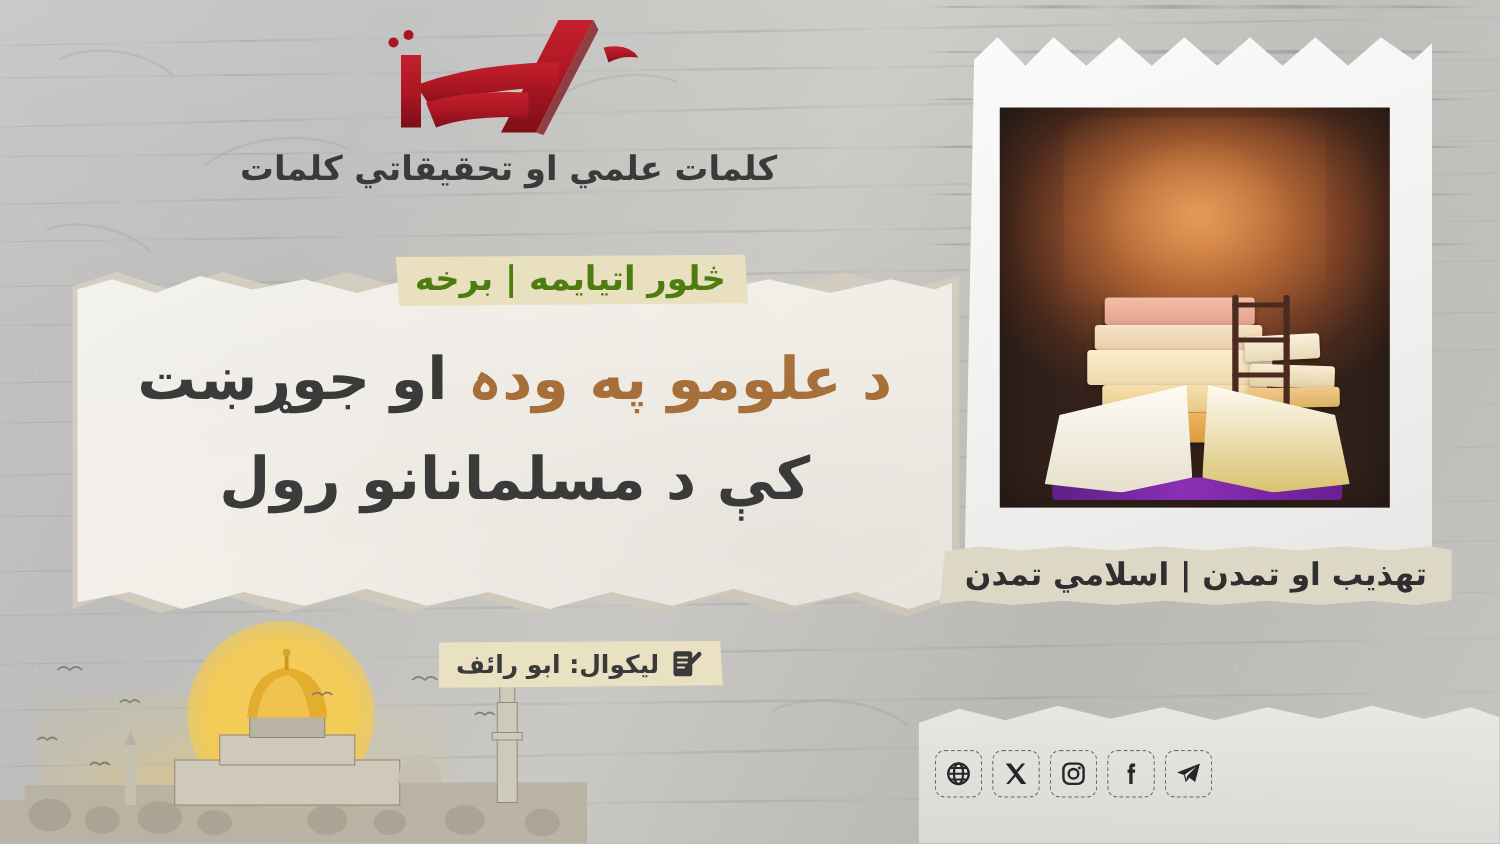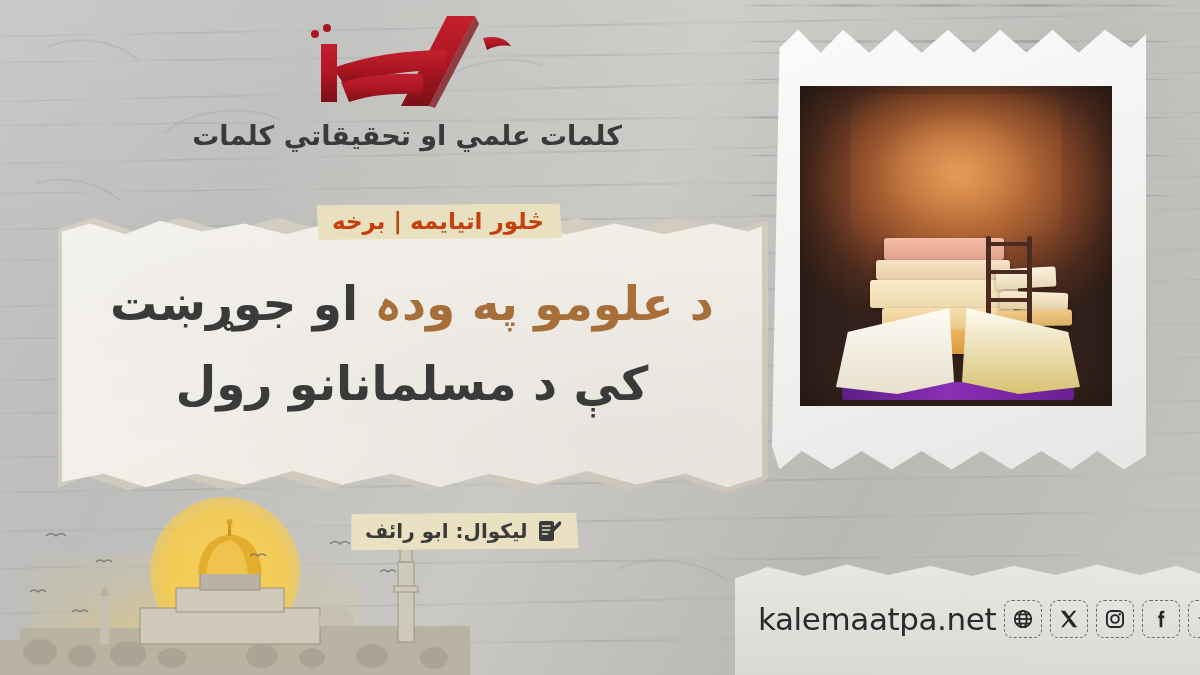--- a/index.html
+++ b/index.html
@@ -156,22 +156,22 @@
     line-height: 1.1;
   }
   .hl-orange { color: #a9703a; }
 
   
   .cat-ribbon {
     position: absolute;
     left: 314px; top: 203px;
     padding: 5px 18px 7px;
     background: #e8e0bf;
-    color: #c2410c;
-    font-size: 23px;
+    color: #4d7c0f;
+    font-size: 27px;
     font-weight: 700;
     direction: rtl;
     white-space: nowrap;
     z-index: 6;
     clip-path: polygon(1% 6%, 99% 2%, 100% 92%, 2% 97%);
   }
 
   
   .author-badge {
     position: absolute;
@@ -523,20 +523,21 @@
       </div>
 
       <div class="openbook">
         <div class="ob-cover"></div>
         <div class="ob-page ob-left"></div>
         <div class="ob-page ob-right"></div>
       </div>
     </div>
   </div>
 
+  <div class="photo-tag">تهذيب او تمدن | اسلامي تمدن</div>
 
   <div class="bottom-strip"></div>
 
   <div class="footer">
     <div class="soc">
       <svg width="22" height="22" viewBox="0 0 24 24">
           <path fill="currentColor" d="M22 3 L2 11 l6 2 1.6 6.5 3.2 -4 5 3.8 Z M8.7 12.6 l10.2 -7 -8.1 8.3 -0.4 3.4 Z"></path>
         </svg>
     </div>
     <div class="soc">
@@ -558,16 +559,15 @@
     </div>
     <div class="soc">
       <svg width="22" height="22" viewBox="0 0 24 24" fill="none" stroke="currentColor" stroke-width="1.9">
         <circle cx="12" cy="12" r="9"></circle>
         <ellipse cx="12" cy="12" rx="4" ry="9"></ellipse>
         <line x1="3" y1="12" x2="21" y2="12"></line>
         <line x1="4.6" y1="7" x2="19.4" y2="7"></line>
         <line x1="4.6" y1="17" x2="19.4" y2="17"></line>
       </svg>
     </div>
-    <div class="site-url">kalemaatpa.net</div>
   </div>
 
 </div>
 
 </body></html>

